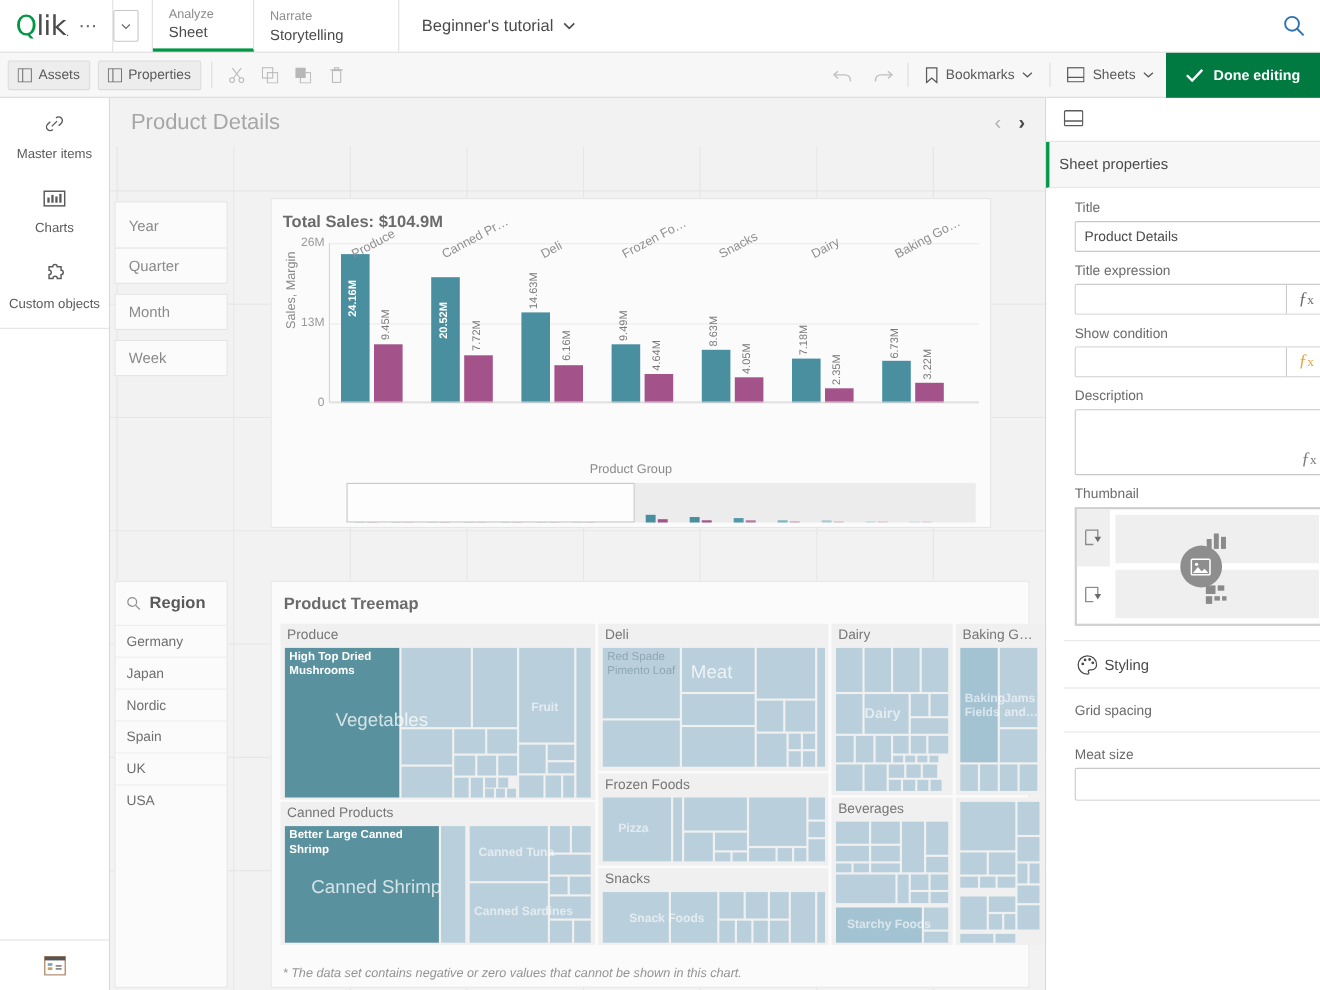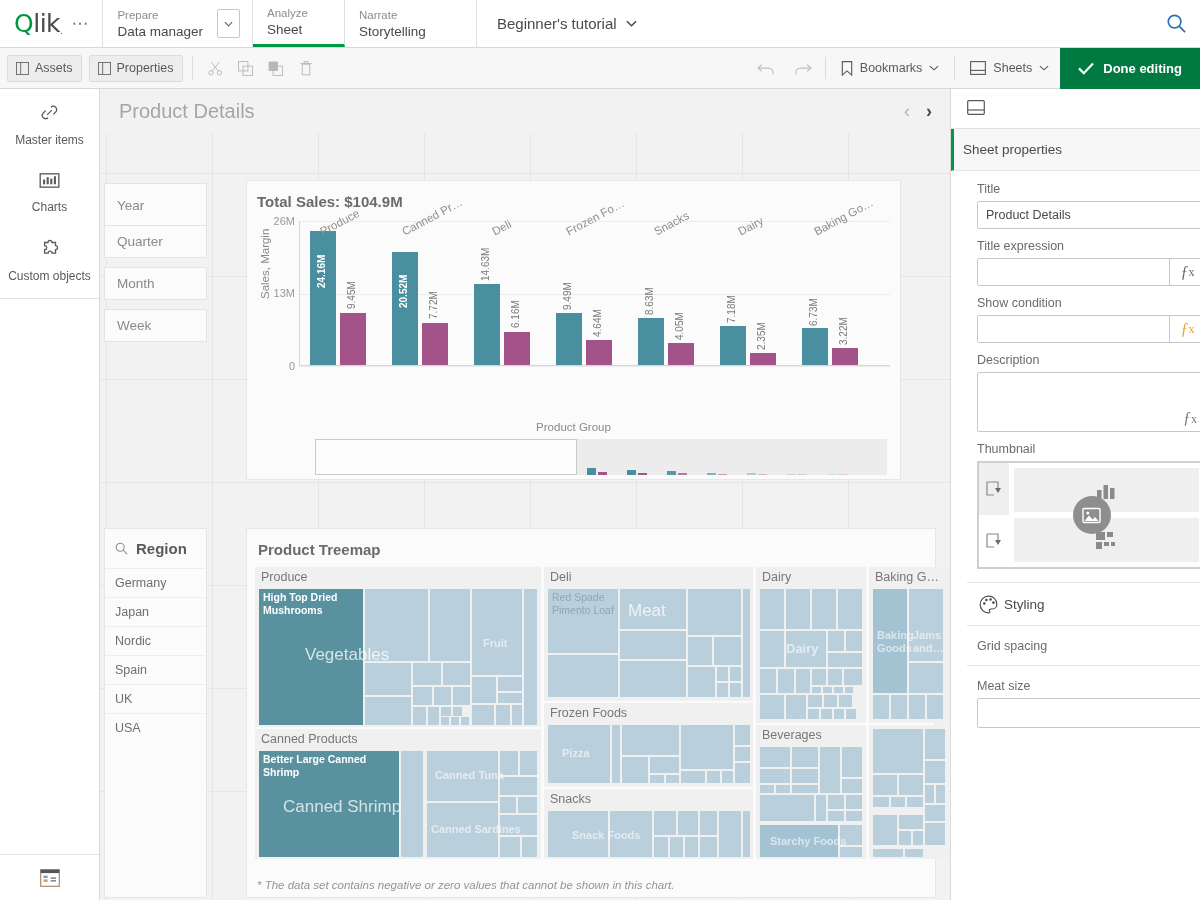--- a/index.html
+++ b/index.html
@@ -194,24 +194,20 @@
 
 <div class="app">
 
   <div class="topbar">
     <div class="logo-zone">
       <div class="qlik-logo"><span class="q">Q</span><span title="Qlik">lik</span><span style="font-size:9px;vertical-align:bottom;">.</span></div>
       <div class="dots">⋯</div>
     </div>
 
     <div class="nav-prepare">
-      <div class="nav-sec">
-        <div class="small">Prepare</div>
-        <div class="big">Data manager</div>
-      </div>
       <div class="prep-caret">
         <div class="caret-box">
           <svg width="9" height="6" viewBox="0 0 10 6">
               <path d="M1 1l4 4 4-4" stroke="#6b6b6b" stroke-width="1.3" fill="none"></path>
             </svg>
         </div>
       </div>
     </div>
 
     <div class="nav-sec nav-analyze">
@@ -704,21 +700,21 @@
 
           <div class="tm-group" style="left:614px;top:0;width:80px;height:156px;">
             <div class="tm-glabel">Baking G…</div>
             <div class="tm-leaf mid" style="left:4px;top:22px;width:34px;height:104px;"></div>
             <div class="tm-leaf" style="left:40px;top:22px;width:34px;height:72px;"></div>
             <div class="tm-leaf" style="left:40px;top:96px;width:34px;height:30px;"></div>
             <div class="tm-leaf" style="left:4px;top:128px;width:16px;height:24px;"></div>
             <div class="tm-leaf" style="left:22px;top:128px;width:16px;height:24px;"></div>
             <div class="tm-leaf" style="left:40px;top:128px;width:16px;height:24px;"></div>
             <div class="tm-leaf" style="left:58px;top:128px;width:16px;height:24px;"></div>
-            <div class="tm-big sm" style="left:8px;top:62px;white-space:normal;width:28px;line-height:13px;">Baking Goods</div>
+            <div class="tm-big sm" style="left:8px;top:62px;white-space:normal;width:28px;line-height:13px;">Baking Fields</div>
             <div class="tm-big sm" style="left:44px;top:62px;white-space:normal;width:28px;line-height:13px;">Jams and…</div>
           </div>
 
           <div class="tm-group" style="left:614px;top:158px;width:80px;height:134px;">
             <div class="tm-leaf" style="left:4px;top:4px;width:50px;height:44px;"></div>
             <div class="tm-leaf" style="left:4px;top:50px;width:24px;height:20px;"></div>
             <div class="tm-leaf" style="left:30px;top:50px;width:24px;height:20px;"></div>
             <div class="tm-leaf" style="left:4px;top:72px;width:16px;height:10px;"></div>
             <div class="tm-leaf" style="left:22px;top:72px;width:14px;height:10px;"></div>
             <div class="tm-leaf" style="left:38px;top:72px;width:16px;height:10px;"></div>

